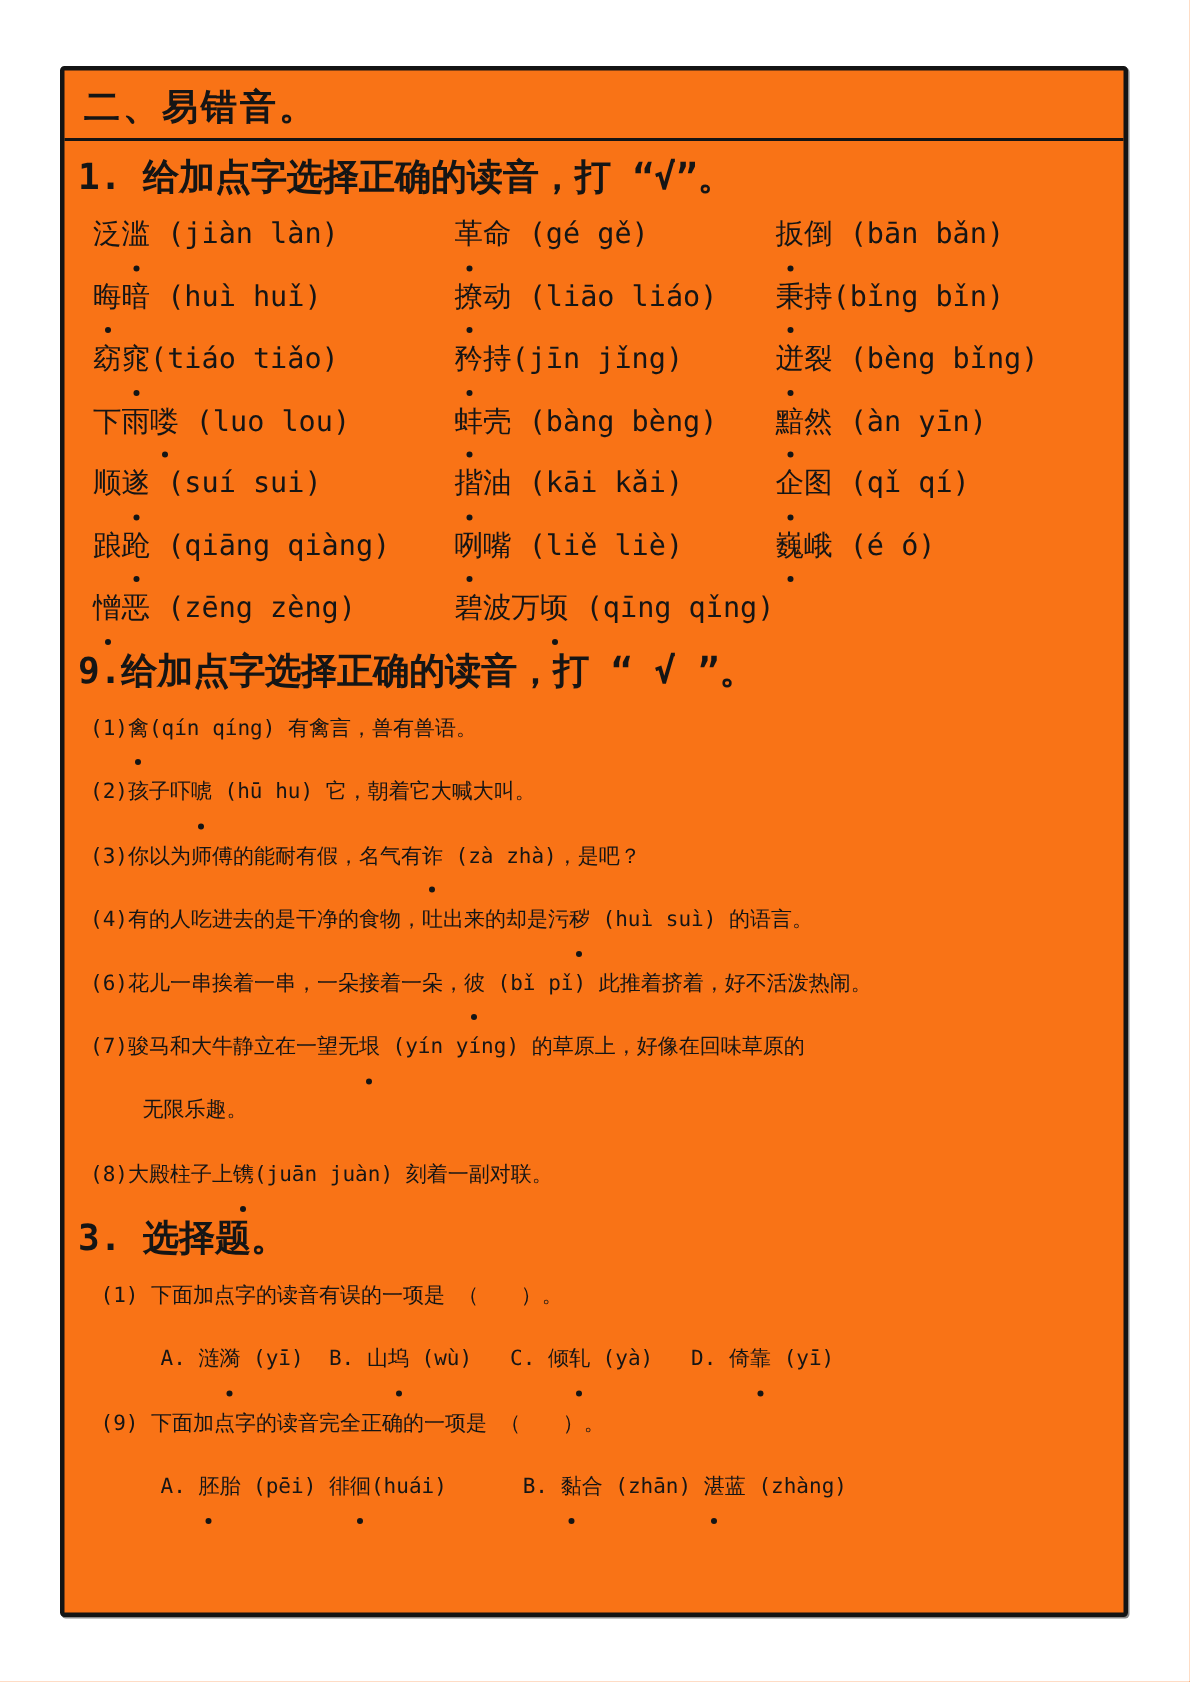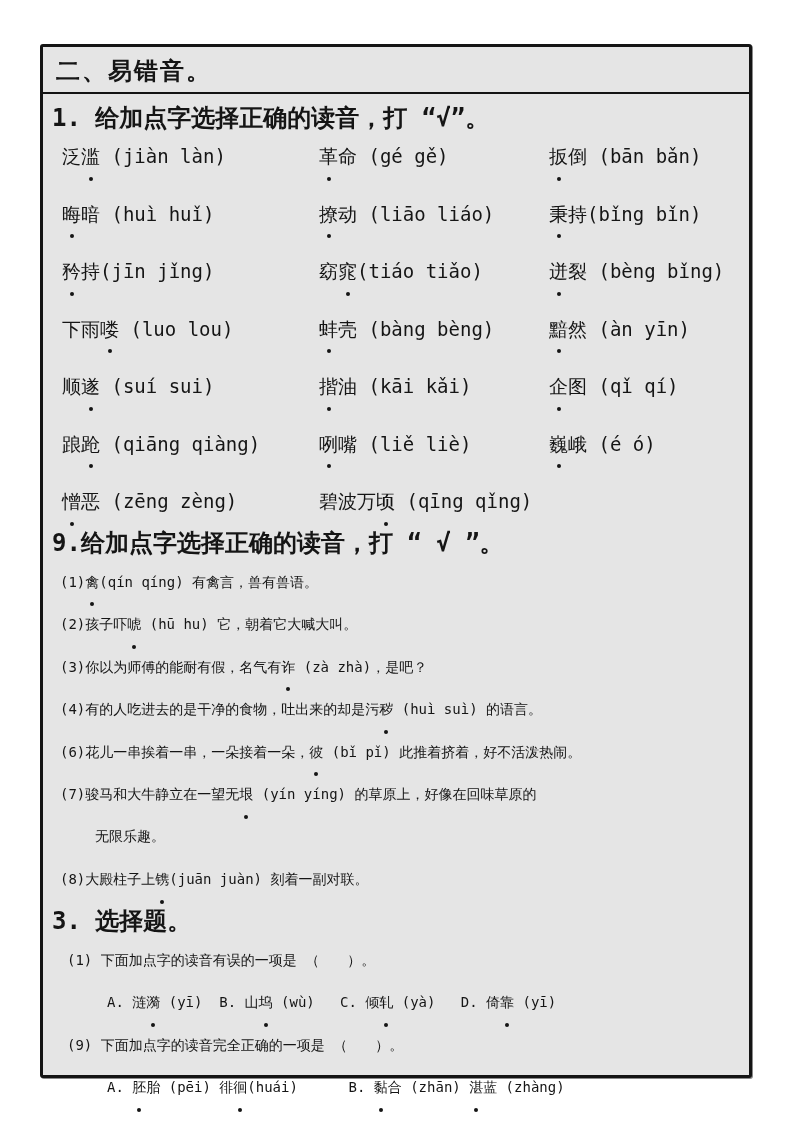--- a/index.html
+++ b/index.html
@@ -4,36 +4,35 @@
 <style>
   html,body{margin:0;padding:0;background:#ffffff;}
   body{
     width:793px;height:1121px;position:relative;
     font-family:"DejaVu Sans Mono","Liberation Mono",monospace;
     color:#151515;
   }
   .frame{
     position:absolute;left:40px;top:44px;width:712px;height:1034px;
     box-sizing:border-box;border:3px solid #141414;border-radius:3px;
-    background:#e5e5e5;
+    background:#f97316;
     box-shadow:1px 1px 0 #8a8a8a;
   }
   .title-row{
     font-size:24px;font-weight:700;letter-spacing:2px;
     padding:8px 0 5px 13px;border-bottom:2px solid #141414;
   }
   .content{padding:4px 8px 0 6px;}
   .h{
     font-weight:700;font-size:24px;line-height:31px;margin:5px 0 2px 3px;
     white-space:pre-wrap;
   }
   .grid{
     display:grid;grid-template-columns:241px 214px 1fr;
     padding-left:13px;
-    gap:16px;
   }
   .cell{
     font-size:19px;line-height:41.5px;white-space:nowrap;overflow:visible;
   }
   .line{
     font-size:14px;line-height:42.5px;padding-left:11px;
     white-space:pre-wrap;
   }
   .cont{padding-left:46px;font-family:Liberation Serif, serif;}
   .q{padding-left:18px;}
@@ -54,22 +53,22 @@
 
     <div class="h">1. 给加点字选择正确的读音，打 “√”。</div>
 
     <div class="grid">
       <div class="cell">泛<span class="dm">滥</span> (jiàn làn)</div>
       <div class="cell"><span class="dm">革</span>命 (gé gě)</div>
       <div class="cell"><span class="dm">扳</span>倒 (bān bǎn)</div>
       <div class="cell"><span class="dm">晦</span>暗 (huì huǐ)</div>
       <div class="cell"><span class="dm">撩</span>动 (liāo liáo)</div>
       <div class="cell"><span class="dm">秉</span>持(bǐng bǐn)</div>
+      <div class="cell">窈<span class="dm">窕</span>(tiáo tiǎo)</div>
       <div class="cell"><span class="dm">矜</span>持(jīn jǐng)</div>
-      <div class="cell">窈<span class="dm">窕</span>(tiáo tiǎo)</div>
       <div class="cell"><span class="dm">迸</span>裂 (bèng bǐng)</div>
       <div class="cell">下雨<span class="dm">喽</span> (luo lou)</div>
       <div class="cell"><span class="dm">蚌</span>壳 (bàng bèng)</div>
       <div class="cell"><span class="dm">黯</span>然 (àn yīn)</div>
       <div class="cell">顺<span class="dm">遂</span> (suí sui)</div>
       <div class="cell"><span class="dm">揩</span>油 (kāi kǎi)</div>
       <div class="cell"><span class="dm">企</span>图 (qǐ qí)</div>
       <div class="cell">踉<span class="dm">跄</span> (qiāng qiàng)</div>
       <div class="cell"><span class="dm">咧</span>嘴 (liě liè)</div>
       <div class="cell"><span class="dm">巍</span>峨 (é ó)</div>

